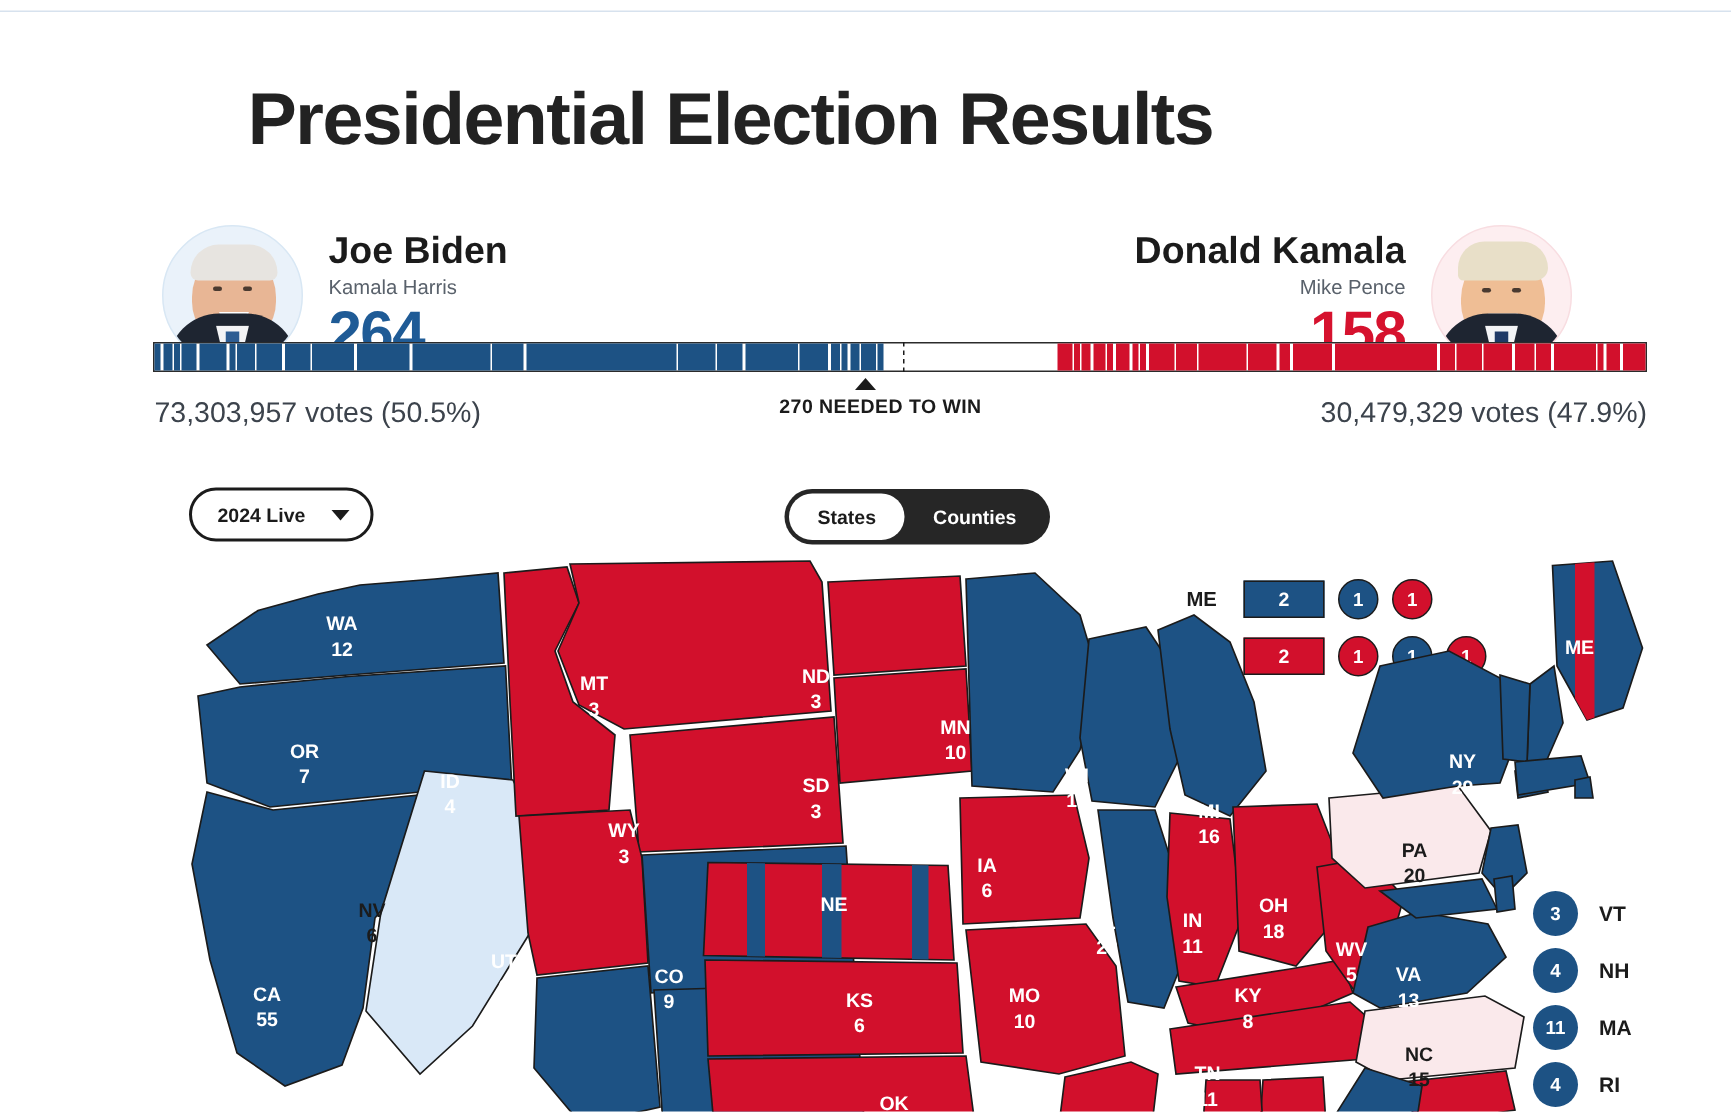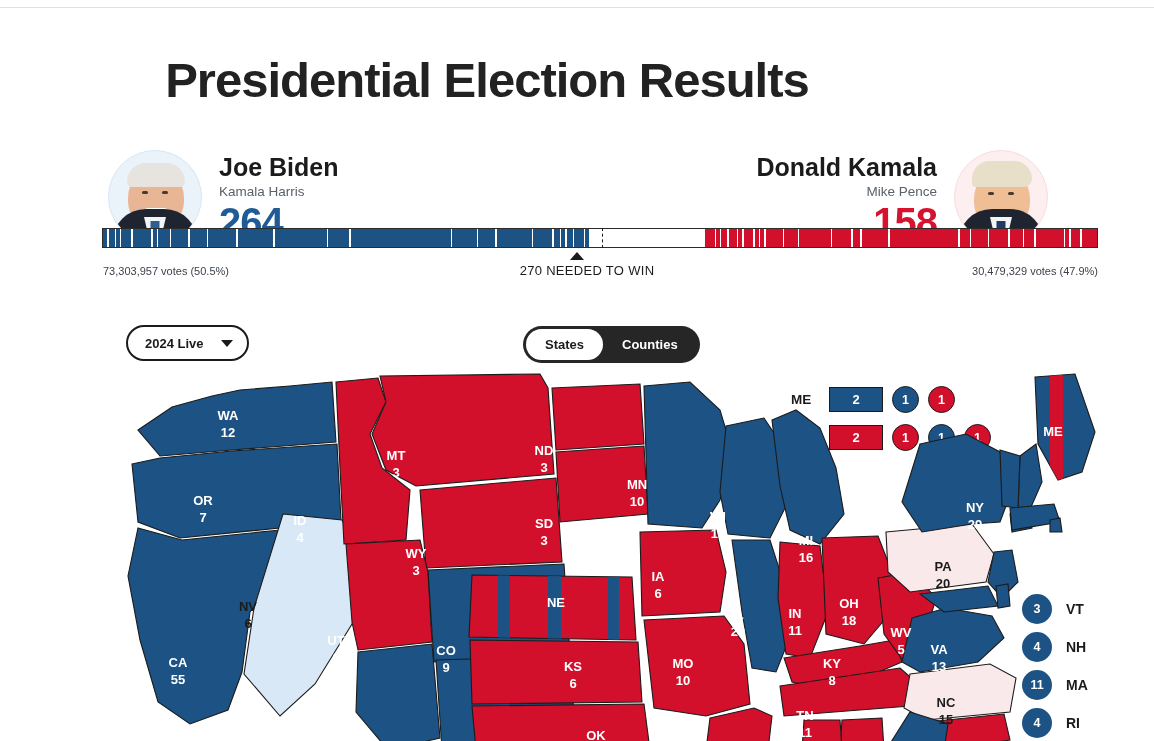--- a/index.html
+++ b/index.html
@@ -68,22 +68,22 @@
     position:absolute; left:499px; top:-1px; width:0; height:20px;
     border-left:1.5px dashed #1b1b1b;
   }
   .needed {
     position:absolute; top:252px; left:0; width:1154px; text-align:center;
   }
   .needed .arrow {
     width:0;height:0;border-left:7px solid transparent;border-right:7px solid transparent;
     border-bottom:8px solid #1b1b1b; margin:0 auto 3px auto;
   }
-  .needed .txt { font-size:13px; font-weight:normal; color:#1b1b1b; letter-spacing:.3px;padding-left:20px; }
-  .votes { position:absolute; top:265px; font-size:11px; color:#3c434c; }
+  .needed .txt { font-size:13px; font-weight:bold; color:#1b1b1b; letter-spacing:.3px;padding-left:20px; }
+  .votes { position:absolute; top:265px; font-size:19px; color:#3c434c; }
   .votes.left { left:103px; }
   .votes.right { right:56px; }
 
   
   .dropdown {
     position:absolute; left:126px; top:325px; width:123px; height:36px;
     border:2px solid #1b1b1b; border-radius:18px;
     display:flex; align-items:center; justify-content:space-between;
     padding:0 14px 0 17px; background:#fff; cursor:pointer;
   }

